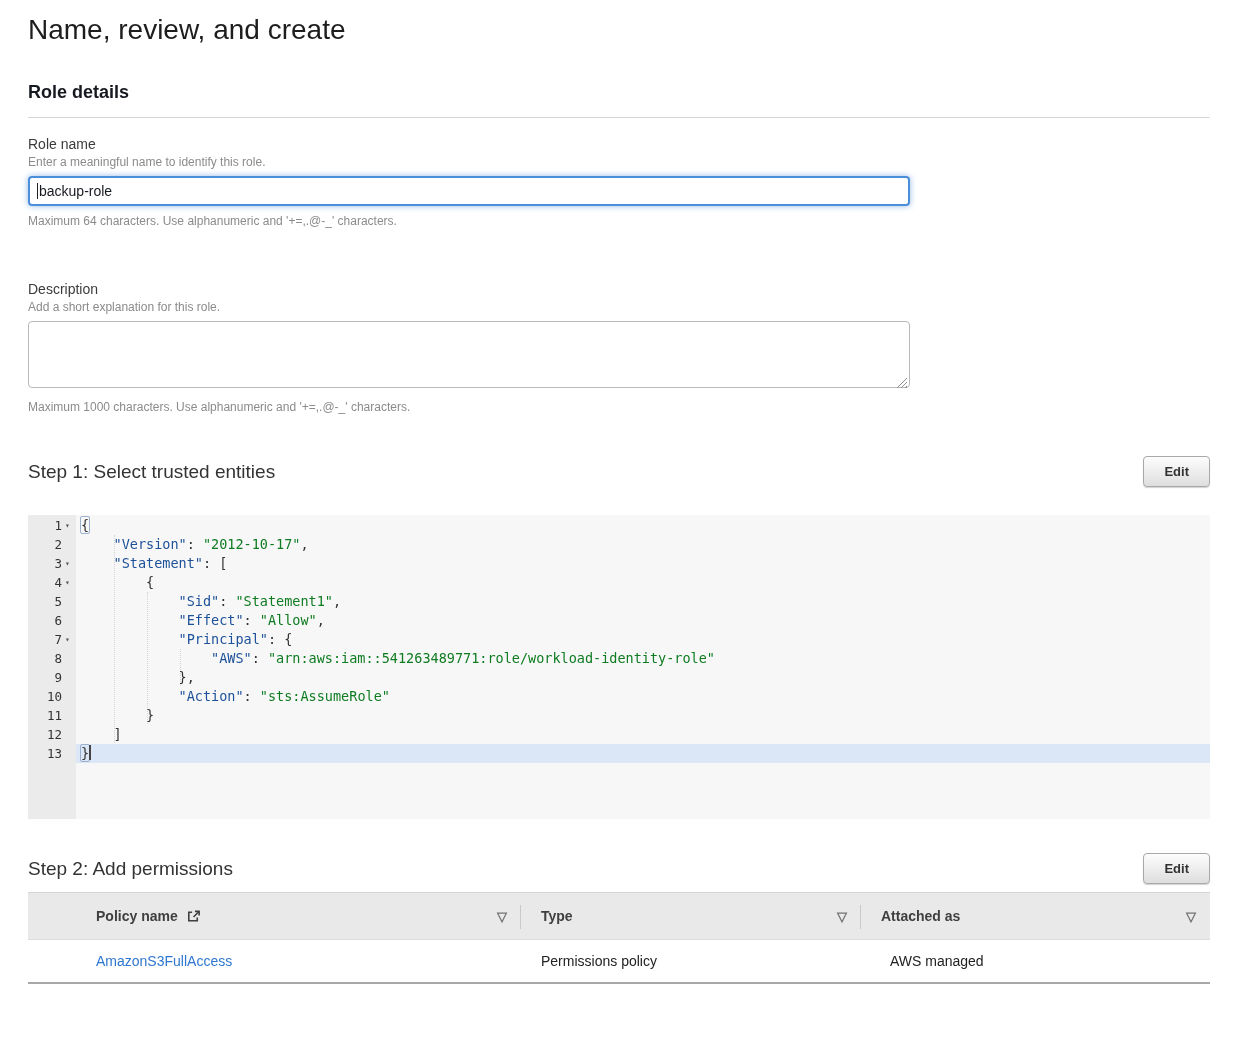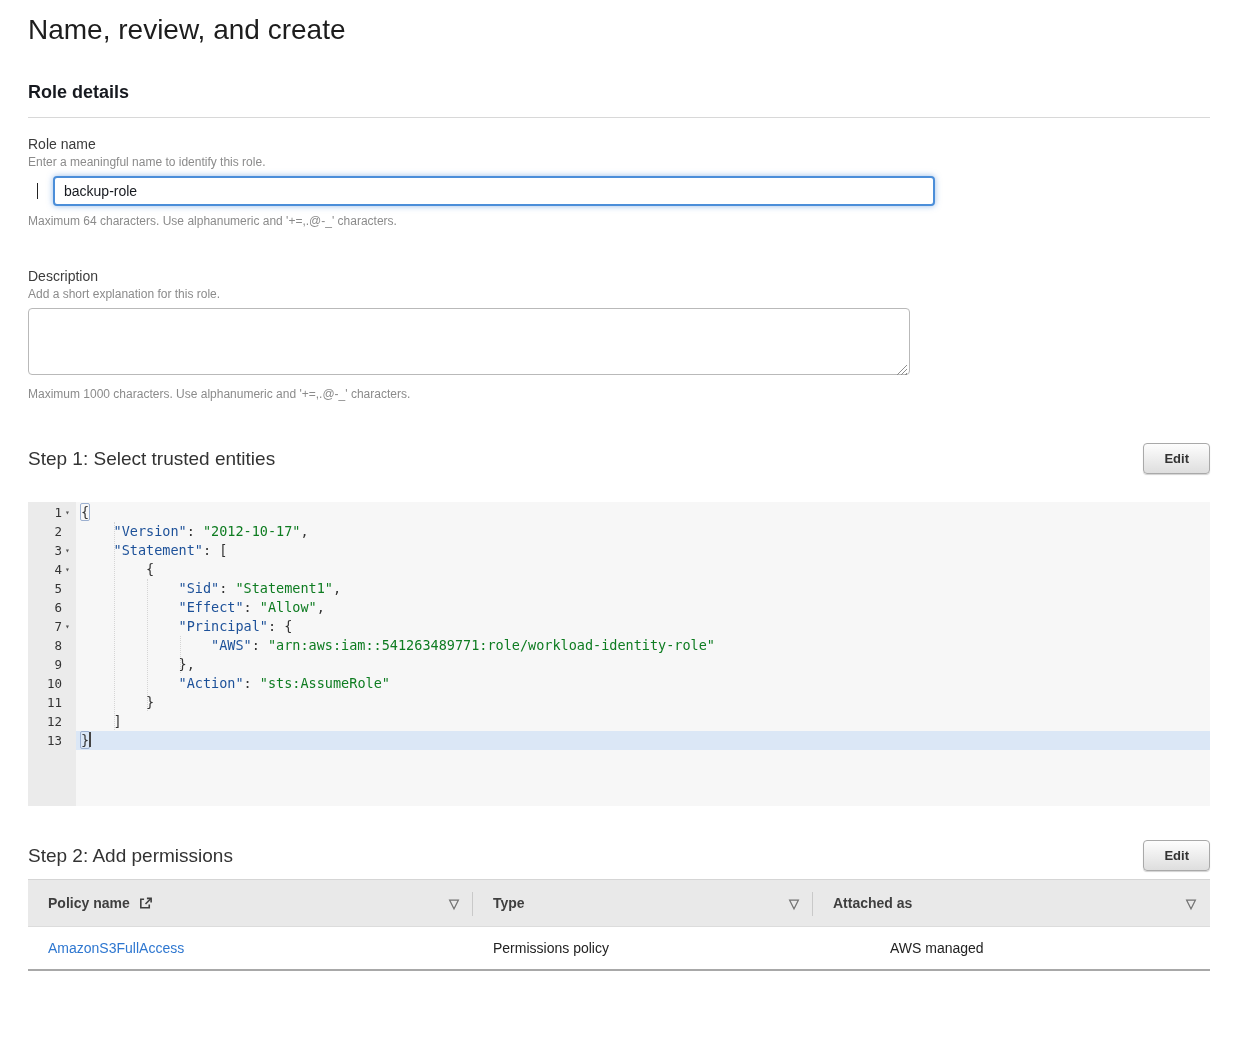--- a/index.html
+++ b/index.html
@@ -20,21 +20,20 @@
   .field-label { font-size: 14px; color: #3b3b3b; }
   .field-help { font-size: 12px; color: #8b8b8b; margin-top: 3px; }
   .field-constraint { font-size: 12px; color: #8b8b8b; margin-top: 8px; }
 
   .input-wrap { position: relative; margin-top: 7px; width: 882px; }
   .text-input {
     width: 882px; height: 30px; padding: 0 9px; font-size: 14px; color: #16191f;
     font-family: "Liberation Sans", sans-serif;
     border: 2px solid #4b8ed9; border-radius: 4px; outline: none;
     box-shadow: 0 0 6px rgba(64,132,214,.55);
-    margin-left: 25px;
   }
   .input-caret { position: absolute; left: 9px; top: 7px; width: 1px; height: 16px; background: #222; }
 
   .textarea-wrap { position: relative; margin-top: 7px; width: 882px; }
   .desc-textarea {
     width: 882px; height: 67px; border: 1px solid #b9b9b9; border-radius: 4px;
     resize: none; outline: none; font-family: "Liberation Sans", sans-serif; font-size: 14px; padding: 6px 9px;
   }
   .resize-handle {
     position: absolute; right: 3px; bottom: 4px; width: 11px; height: 11px;
@@ -74,21 +73,21 @@
   .panel-head {
     height: 56px; display: flex; align-items: center; padding-left: 18px;
     font-size: 14px; color: #333;
     background: linear-gradient(#ffffff, #ebebeb);
     border-bottom: 1px solid #d0d0d0;
   }
   .thead { display: flex; height: 47px; background: #e9e9e9; border-bottom: 1px solid #dcdcdc; }
   .th { display: flex; align-items: center; padding: 0 14px 0 20px; position: relative; font-size: 14px; font-weight: 700; color: #3f3f3f; }
   .th .tri { margin-left: auto; color: #757575; font-size: 13px; }
   .th.sep::after { content: ''; position: absolute; right: 0; top: 12px; height: 24px; border-right: 1px solid #c9c9c9; }
-  .c1 { width: 445px; } .c2 { width: 340px; } .c3 { flex: 1; text-align: center; }
+  .c1 { width: 445px; margin-left: 48px; } .c2 { width: 340px; } .c3 { flex: 1; text-align: center; }
   .ext-icon { margin-left: 8px; display: inline-flex; }
   .trow { display: flex; height: 44px; background: #fff; border-bottom: 2px solid #a8a8a8; }
   .td { display: flex; align-items: center; padding: 0 14px 0 20px; font-size: 14px; color: #222; }
   .td a { color: #2e77d0; text-decoration: none; cursor: pointer; }
 </style>
 </head>
 <body>
 
 <div class="page">
 
@@ -101,21 +100,21 @@
     <div class="field">
       <div class="field-label">Role name</div>
       <div class="field-help">Enter a meaningful name to identify this role.</div>
       <div class="input-wrap">
         <input class="text-input" value="backup-role" style="">
         <span class="input-caret"></span>
       </div>
       <div class="field-constraint">Maximum 64 characters. Use alphanumeric and '+=,.@-_' characters.</div>
     </div>
 
-    <div class="field" style="margin-top:40px">
+    <div class="field" style="margin-top:53px">
       <div class="field-label">Description</div>
       <div class="field-help">Add a short explanation for this role.</div>
       <div class="textarea-wrap">
         <textarea class="desc-textarea" style=""></textarea>
         <span class="resize-handle"></span>
       </div>
       <div class="field-constraint">Maximum 1000 characters. Use alphanumeric and '+=,.@-_' characters.</div>
     </div>
   </section>
 

